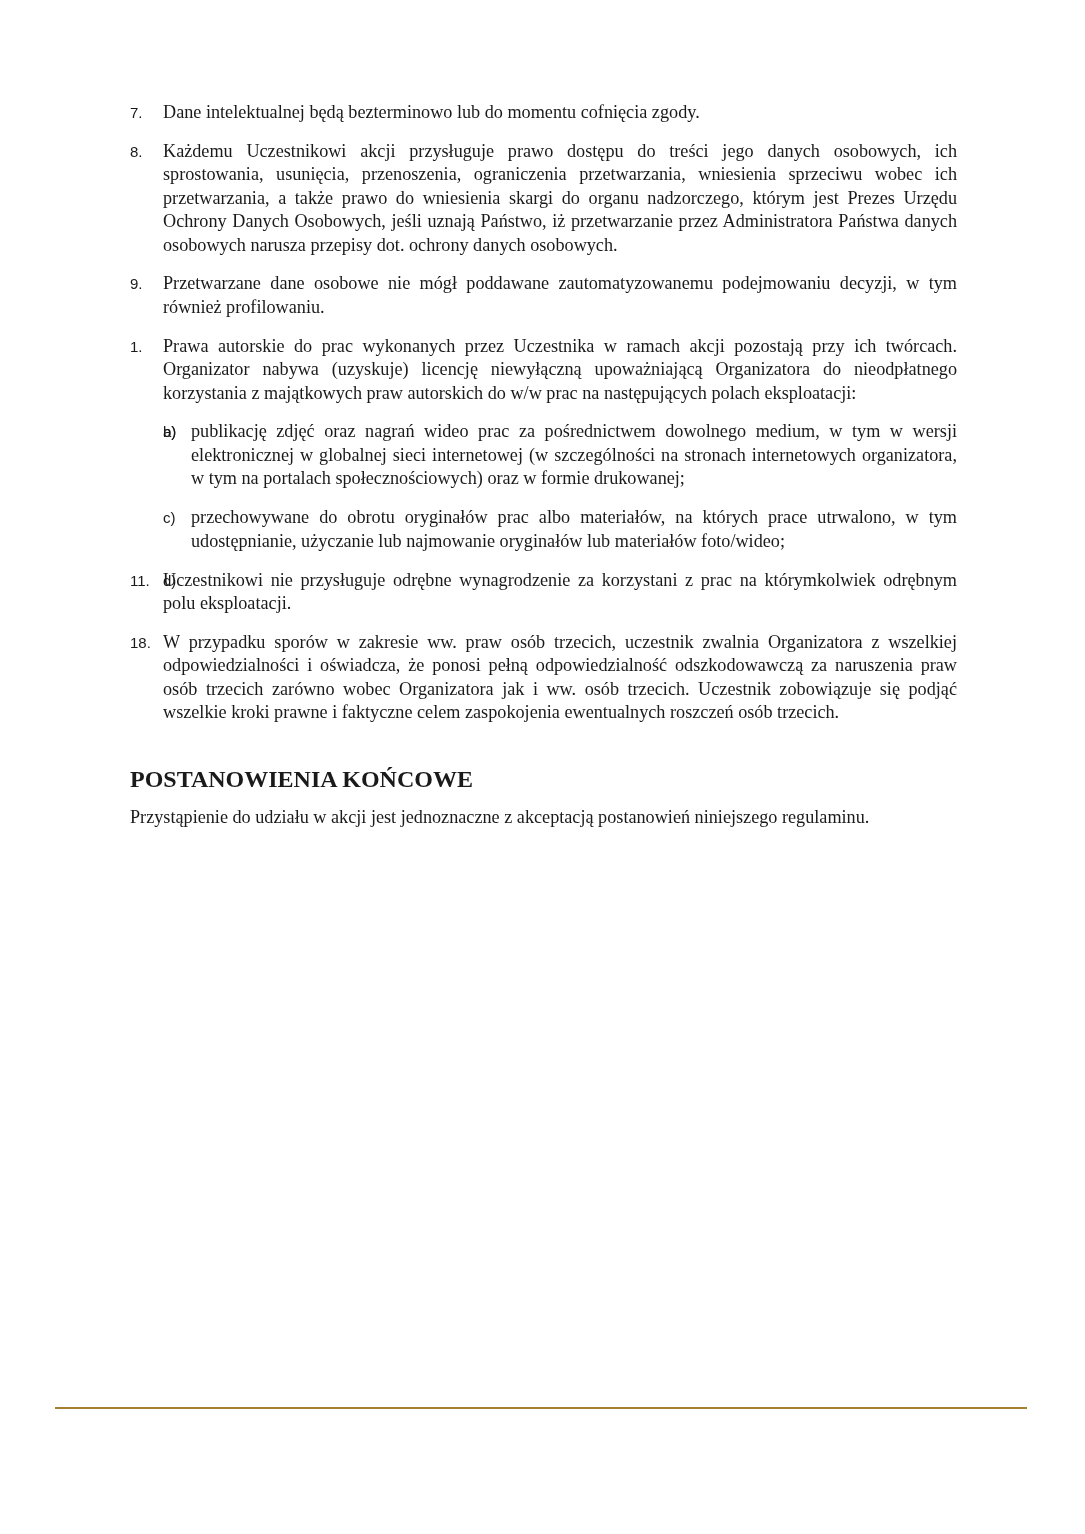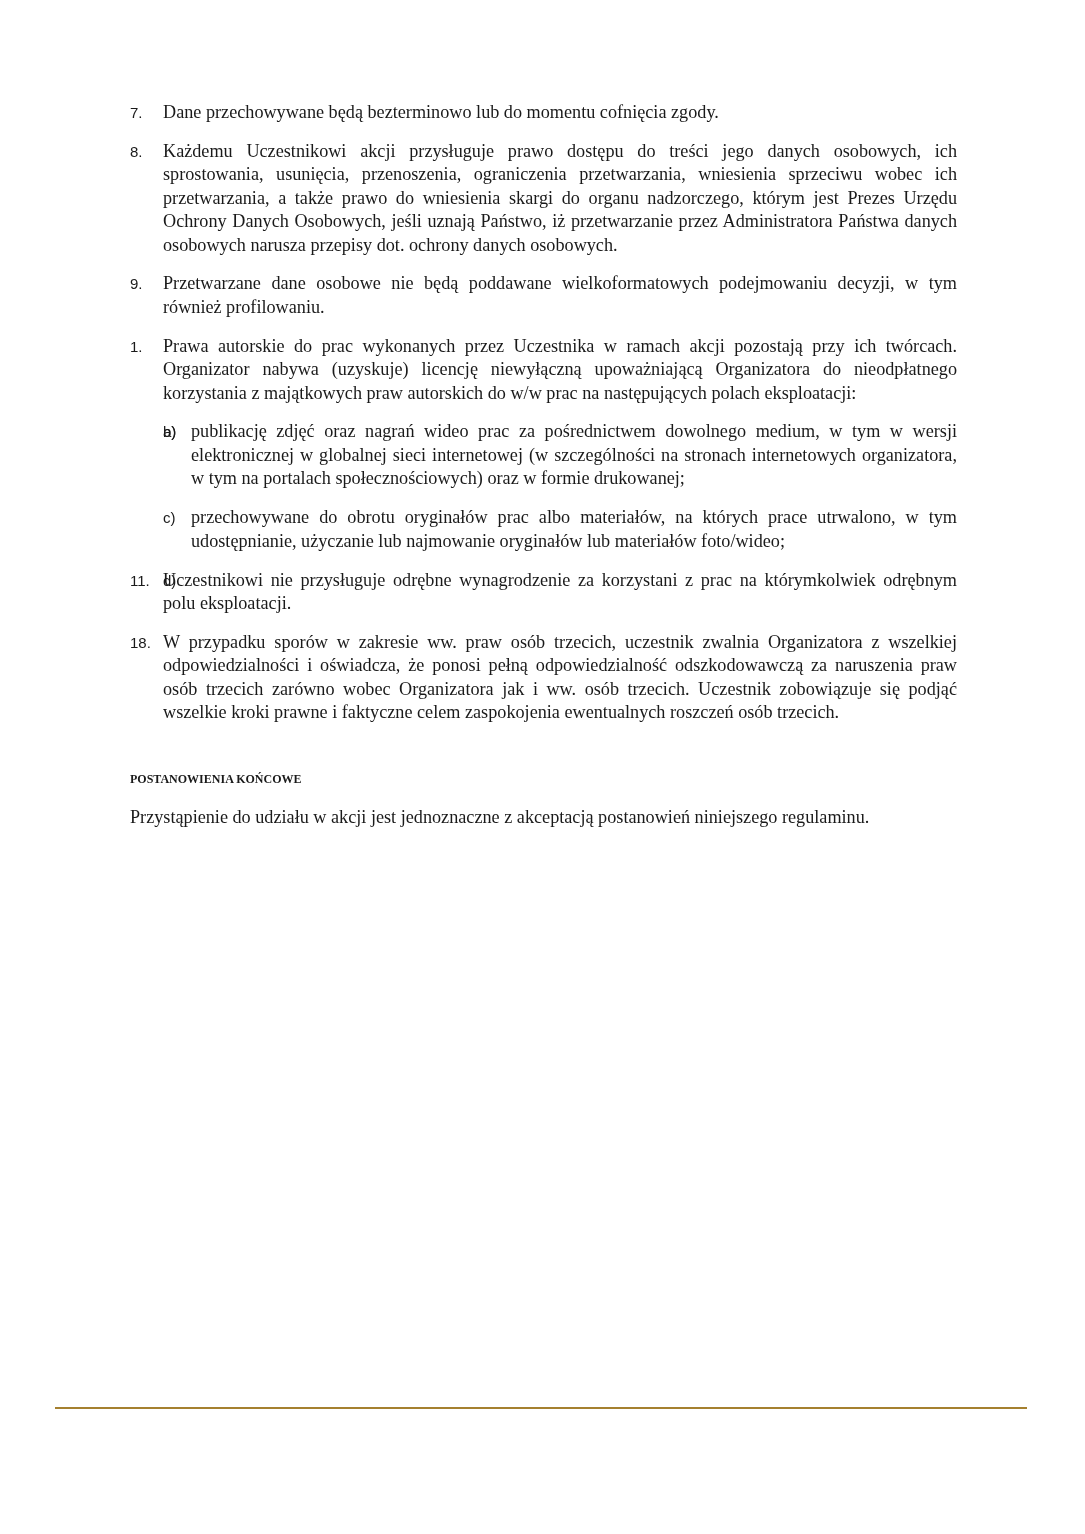--- a/index.html
+++ b/index.html
@@ -63,21 +63,21 @@
   .subnum {
     position: absolute;
     left: 0;
     top: 0;
     font-family: "Liberation Sans", "DejaVu Sans", sans-serif;
     font-size: 15px;
     line-height: 23.4px;
   }
   .section-title {
     margin: 44px 0 0 0;
-    font-size: 12px;
+    font-size: 24px;
     font-weight: bold;
     line-height: 23.4px;
   }
   .section-text {
     margin: 14px 0 16px 0;
     font-size: 18.2px;
     line-height: 23.4px;
   }
   .footer-rule {
     position: absolute;
@@ -90,31 +90,31 @@
 </style>
 </head>
 <body>
 
 <div class="page">
   <div class="content">
     <ol class="main-list">
 
       <li class="item">
         <span class="num">7.</span>
-        <span>Dane przechowywane będą bezterminowo lub do momentu cofnięcia zgody.</span>
+        <span>Dane intelektualnej będą bezterminowo lub do momentu cofnięcia zgody.</span>
       </li>
 
       <li class="item">
         <span class="num">8.</span>
         <span>Każdemu Uczestnikowi akcji przysługuje prawo dostępu do treści jego danych osobowych, ich sprostowania, usunięcia, przenoszenia, ograniczenia przetwarzania, wniesienia sprzeciwu wobec ich przetwarzania, a także prawo do wniesienia skargi do organu nadzorczego, którym jest Prezes Urzędu Ochrony Danych Osobowych, jeśli uznają Państwo, iż przetwarzanie przez Administratora Państwa danych osobowych narusza przepisy dot. ochrony danych osobowych.</span>
       </li>
 
       <li class="item">
         <span class="num">9.</span>
-        <span>Przetwarzane dane osobowe nie będą poddawane wielkoformatowych podejmowaniu decyzji, w tym również profilowaniu.</span>
+        <span>Przetwarzane dane osobowe nie mógł poddawane zautomatyzowanemu podejmowaniu decyzji, w tym również profilowaniu.</span>
       </li>
 
       <li class="item">
         <span class="num">1.</span>
         <span>Prawa autorskie do prac wykonanych przez Uczestnika w ramach akcji pozostają przy ich twórcach. Organizator nabywa (uzyskuje) licencję niewyłączną upoważniającą Organizatora do nieodpłatnego korzystania z majątkowych praw autorskich do w/w prac na następujących polach eksploatacji:</span>
         <ol class="subitems">
           <li class="subitem">
             <span class="subnum">a)</span>
           </li>
           <li class="subitem">

